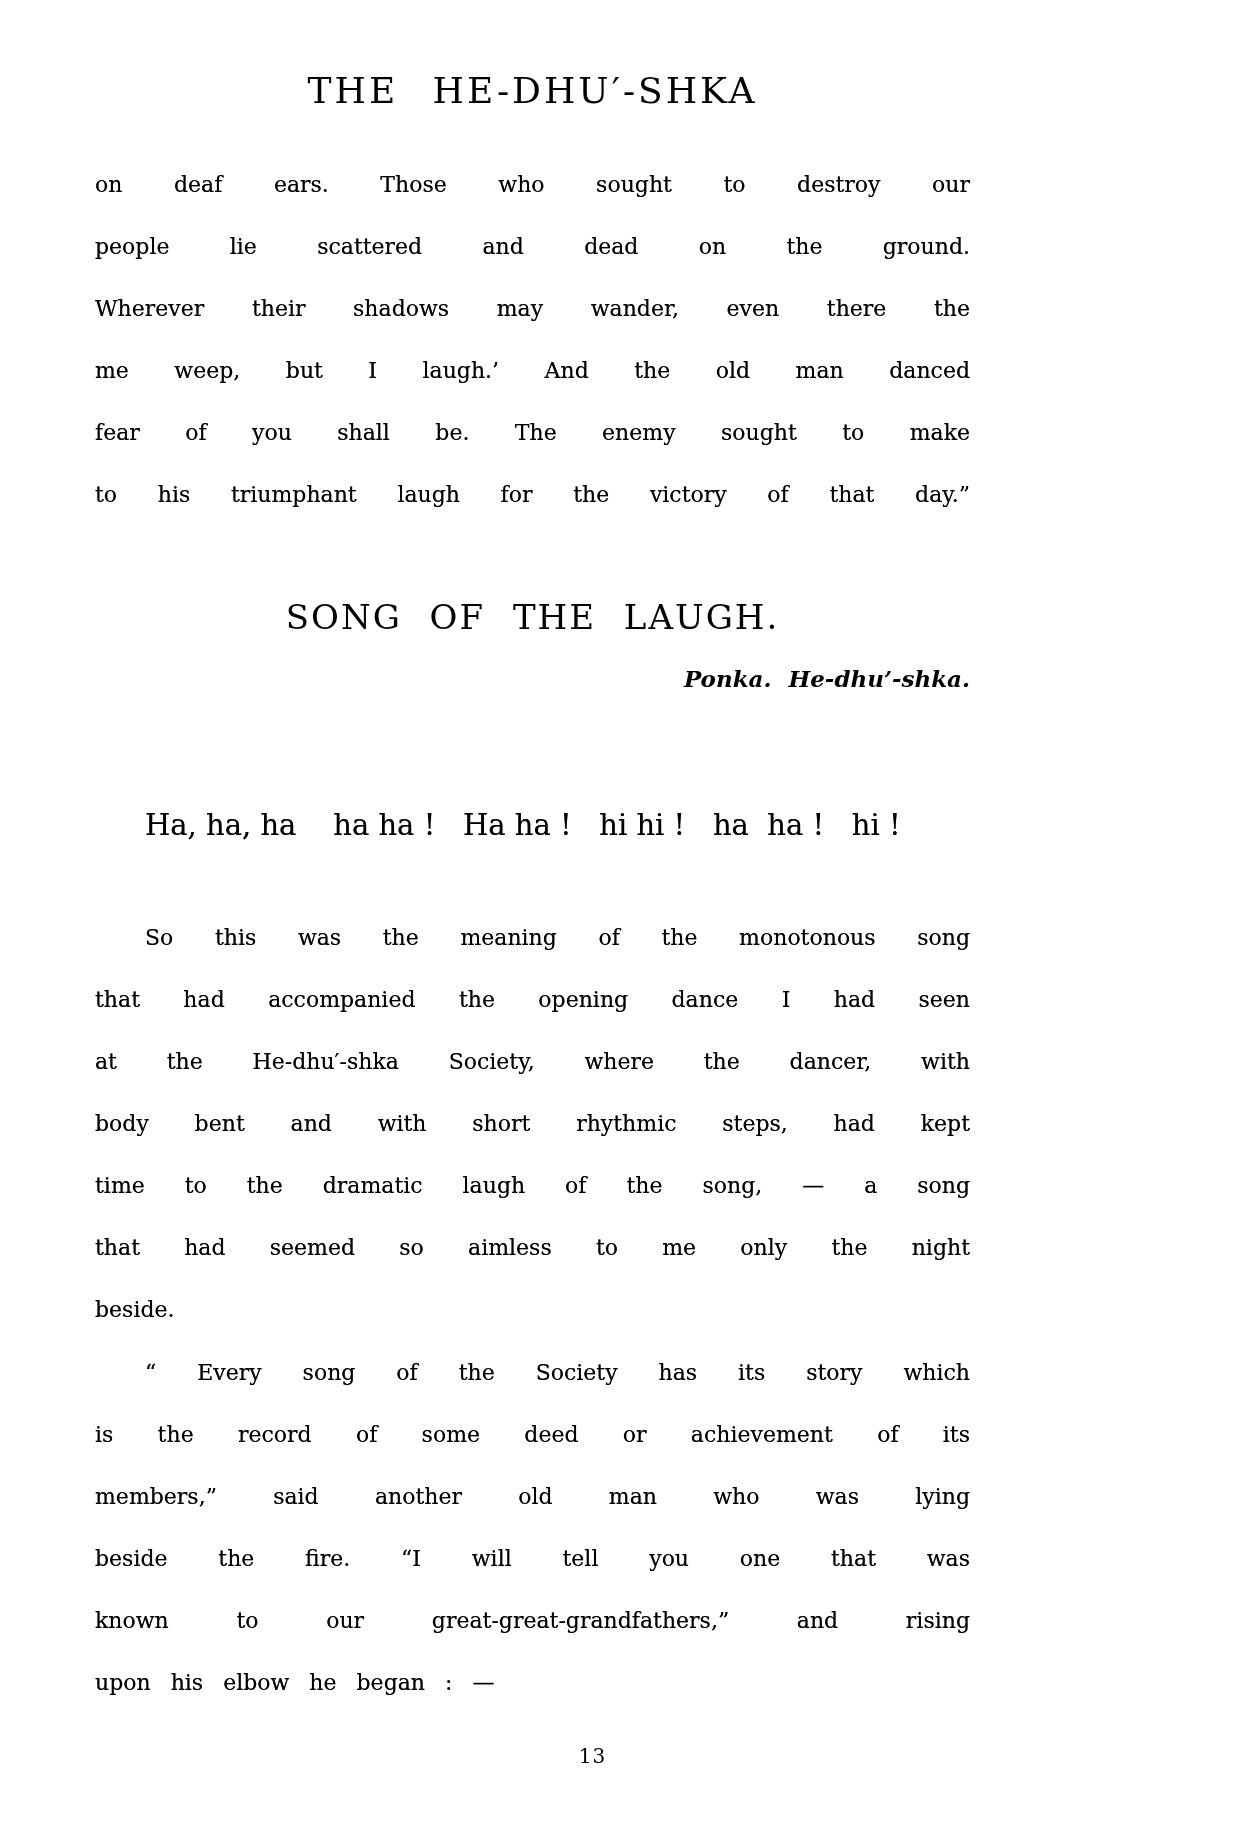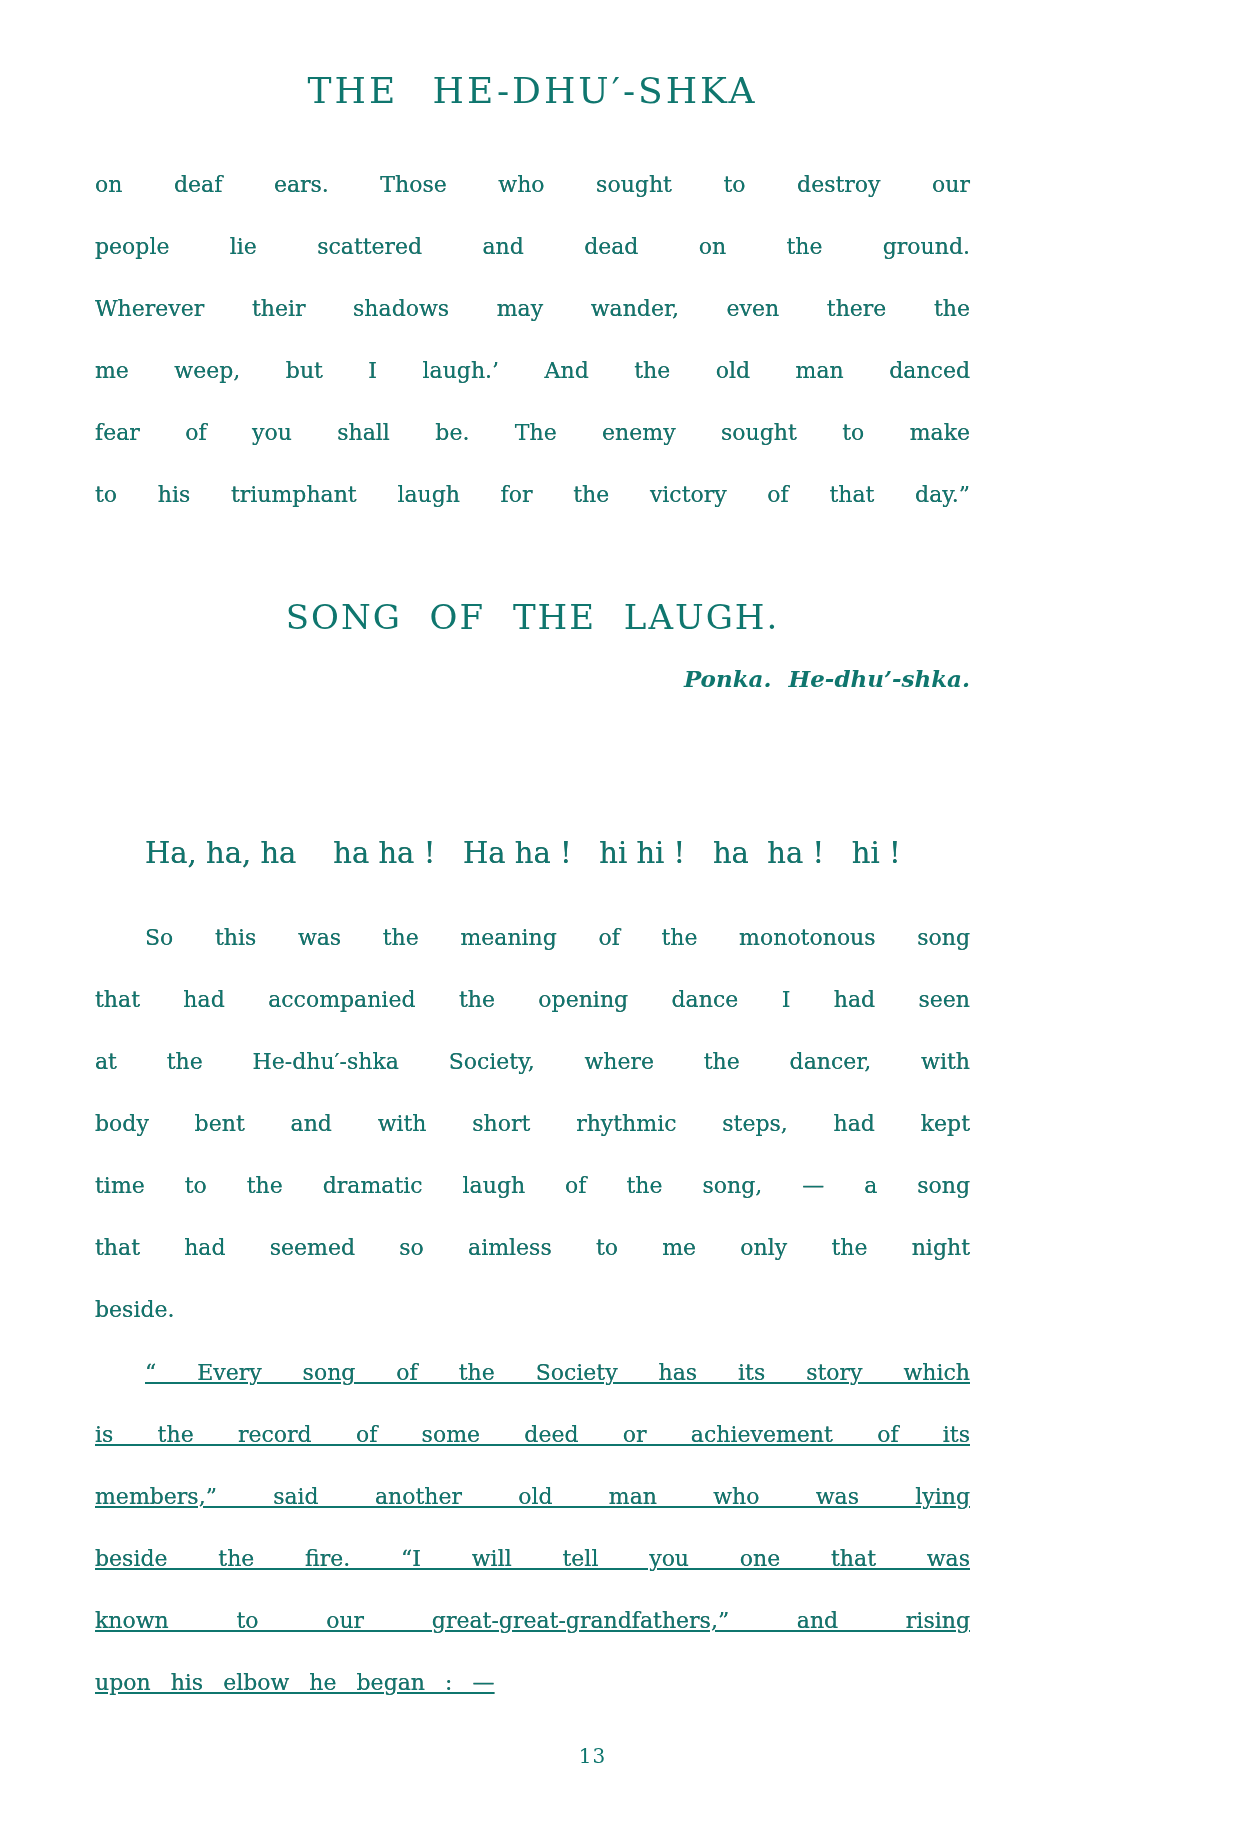--- a/index.html
+++ b/index.html
@@ -3,21 +3,21 @@
 <meta charset="utf-8">
 <style>
   html, body { margin: 0; padding: 0; background: #e8e8e8; }
   .page {
     position: relative;
     width: 1233px;
     height: 1827px;
     background: #ffffff;
     overflow: hidden;
     font-family: "DejaVu Serif", "Liberation Serif", serif;
-    color: #0f766e;
+    color: #000000;
   }
   .text-col {
     position: absolute;
     left: 95px;
     width: 875px;
   }
   .running-title {
     top: 68px;
     text-align: center;
     font-size: 36px;
@@ -57,24 +57,23 @@
     font-weight: bold;
     word-spacing: 9px;
   }
   .song-line {
     top: 804px;
     padding-left: 50px;
     font-size: 29px;
     line-height: 42px;
     white-space: pre;
     text-shadow: 0 0 0.6px rgba(20,20,20,0.65);
-    margin-top: 28px;
   }
   .para2 { top: 907px; }
-  .para3 { top: 1342px; text-decoration: underline; }
+  .para3 { top: 1342px; }
   .page-number {
     top: 1740px;
     left: 155px;
     width: 875px;
     position: absolute;
     text-align: center;
     font-size: 20px;
     line-height: 32px;
     letter-spacing: 1px;
   }

